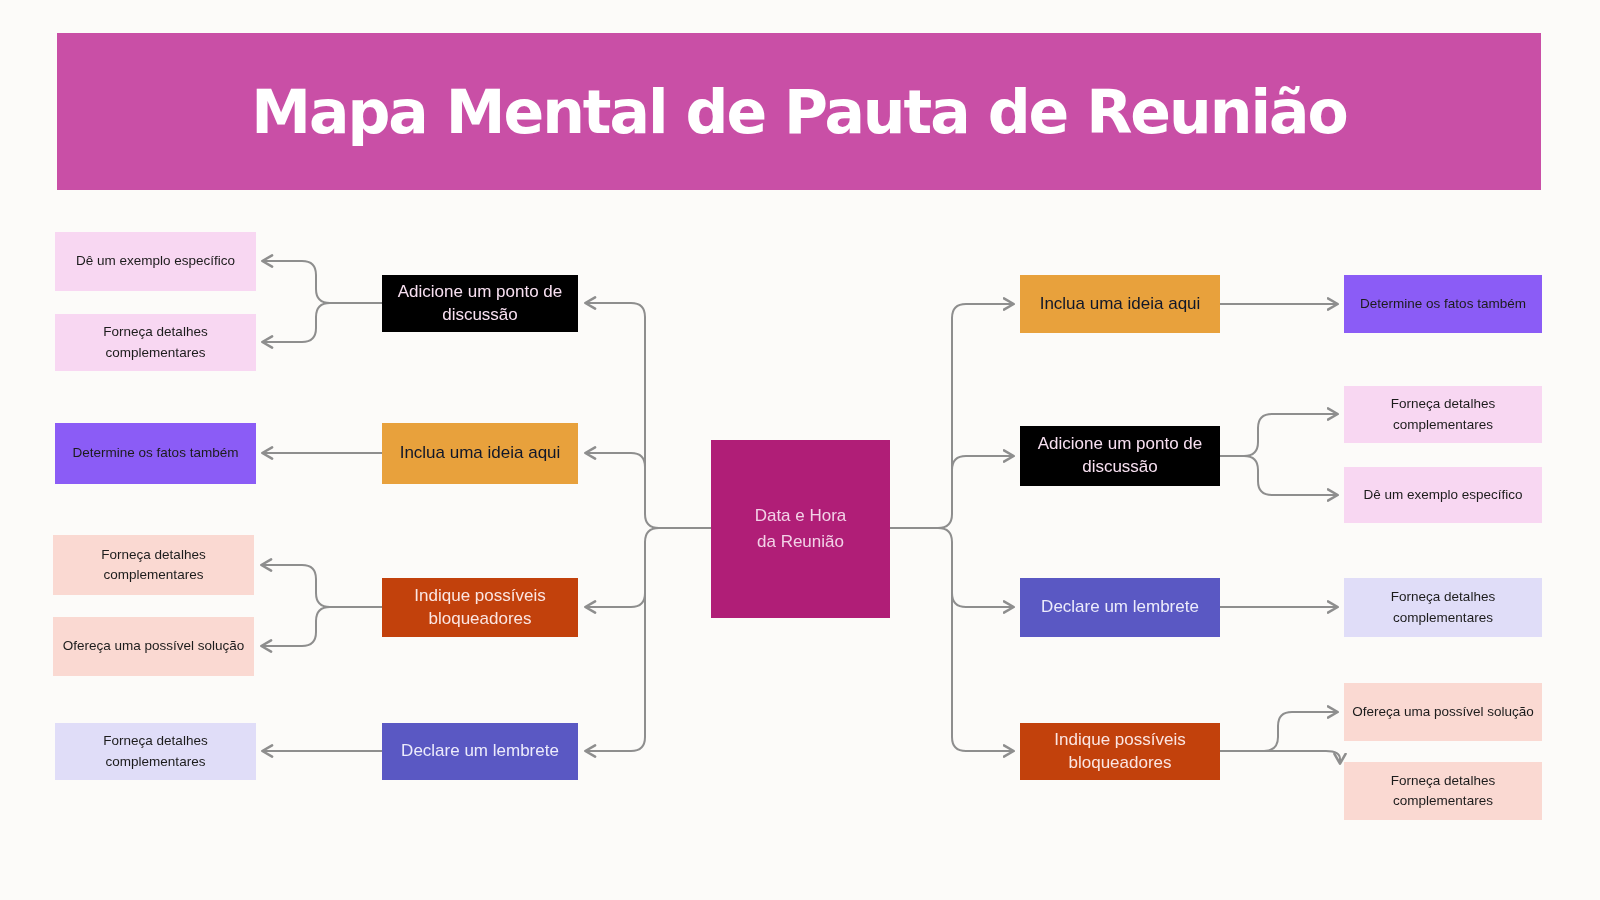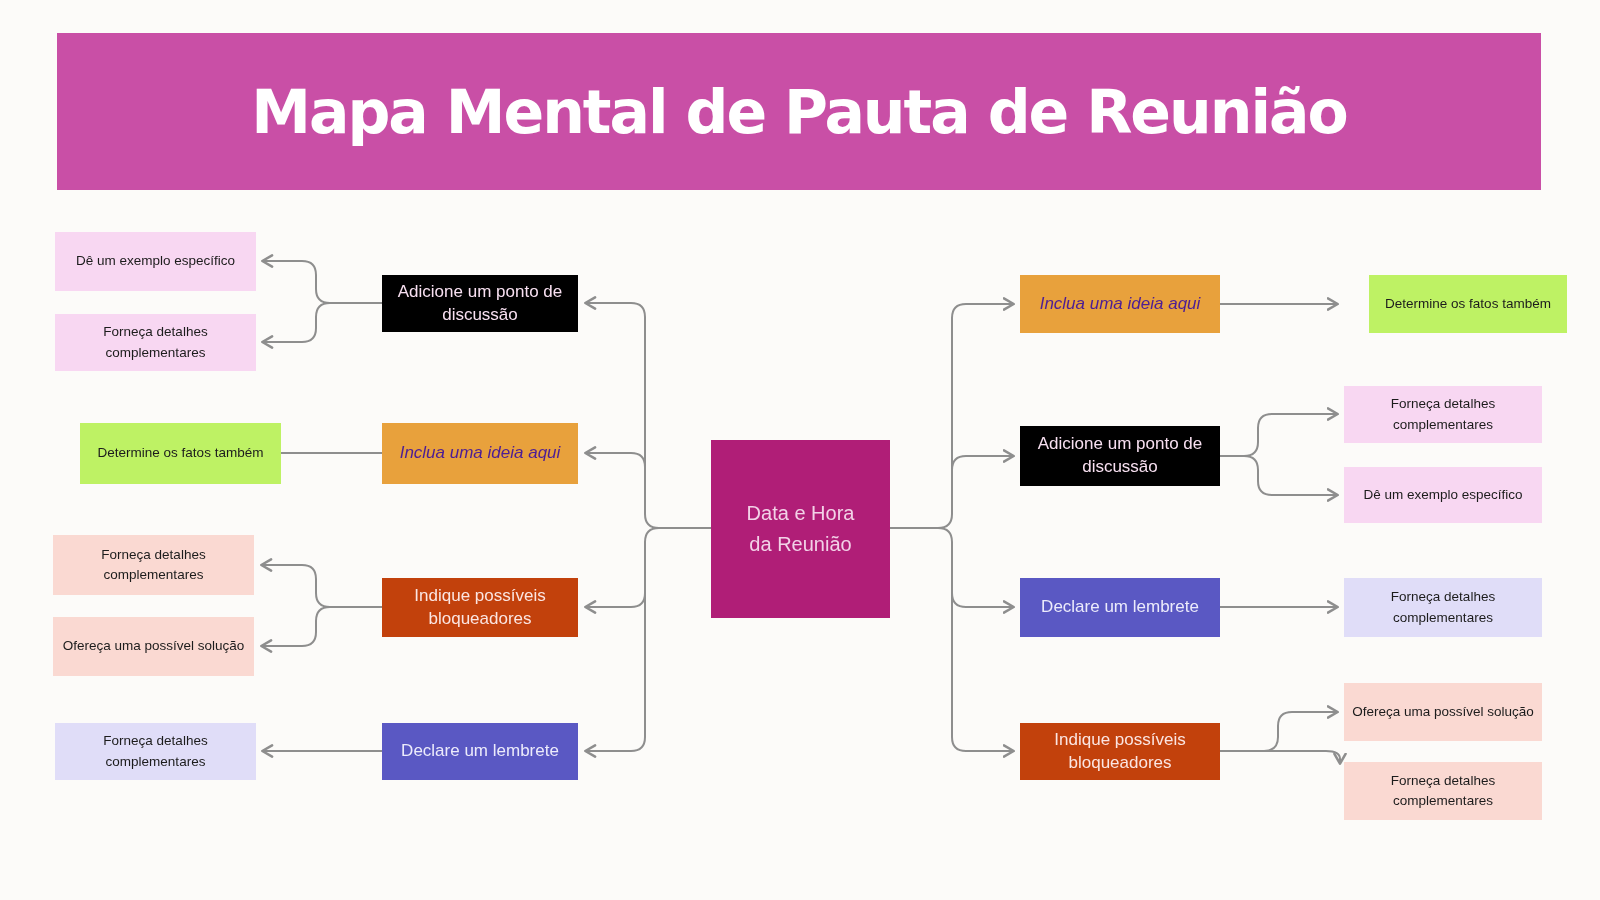--- a/index.html
+++ b/index.html
@@ -36,30 +36,30 @@
     display:flex;align-items:center;justify-content:center;
     text-align:center;
     box-sizing:border-box;
     padding:6px 8px;
   }
   .branch{font-size:17px;line-height:1.35;}
   .child{font-size:13.5px;line-height:1.5;color:#1c1c1c;}
 
   .center-node{
     background:#b01e77;color:#f2d2e7;
-    font-size:20px;line-height:1.55;
+    font-size:17px;line-height:1.55;
   }
 
   .c-pink  {background:#000000;color:#f8e0f1;}
-  .c-orange{background:#e8a13c;color:#4c1d95;font-style:italic;}
+  .c-orange{background:#e8a13c;color:#0f172a;}
   .c-red   {background:#c2410c;color:#fbe5e2;}
   .c-purple{background:#5a58c3;color:#ecebfb;}
 
   .b-lpink   {background:#f8d7f2;}
-  .b-lorange {background:#bef264;margin-left:25px;}
+  .b-lorange {background:#8b5cf6;}
   .b-lsalmon {background:#fad9d2;}
   .b-llav    {background:#e0ddf8;}
 </style>
 </head>
 <body>
 
 <div class="canvas">
 
   <div class="banner">
     <h1>Mapa Mental de Pauta de Reunião</h1>

